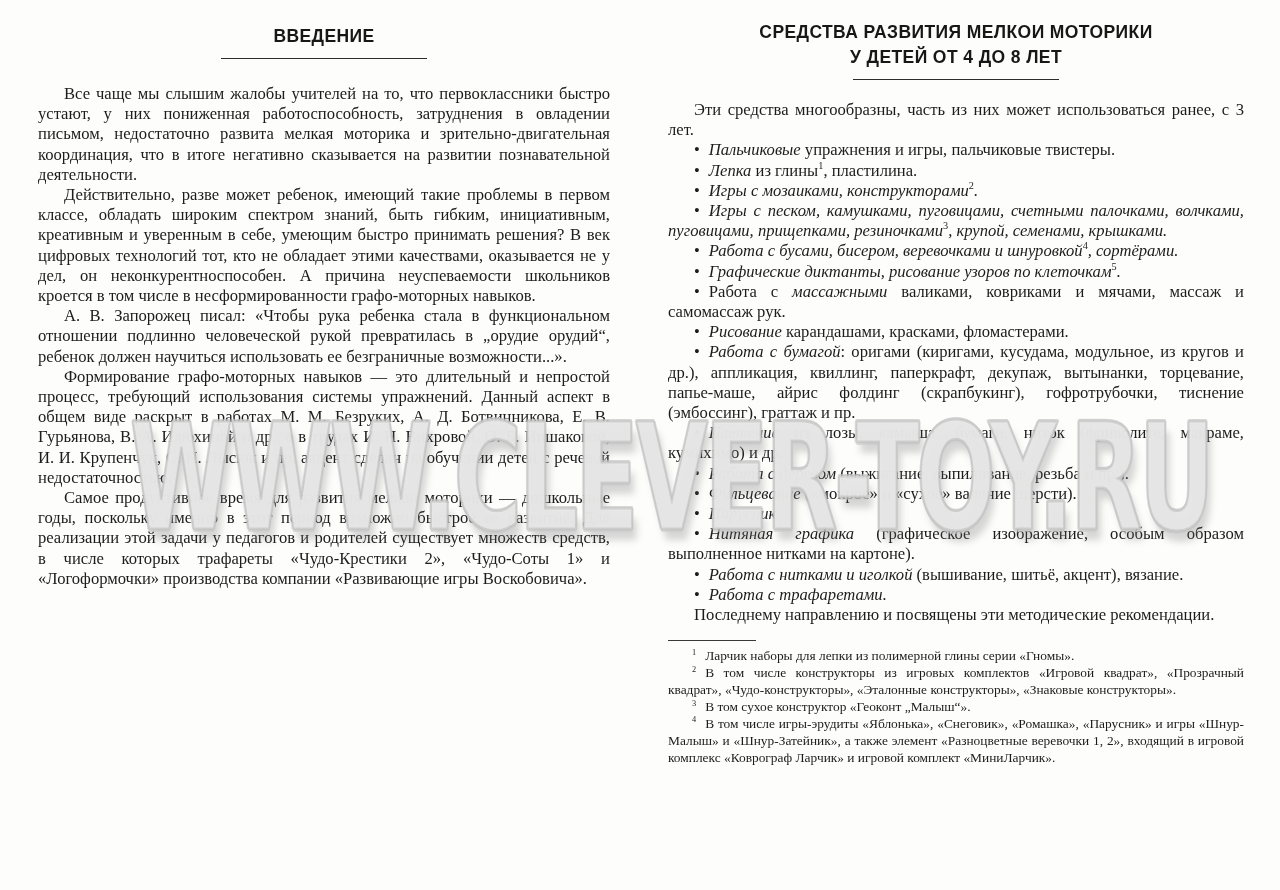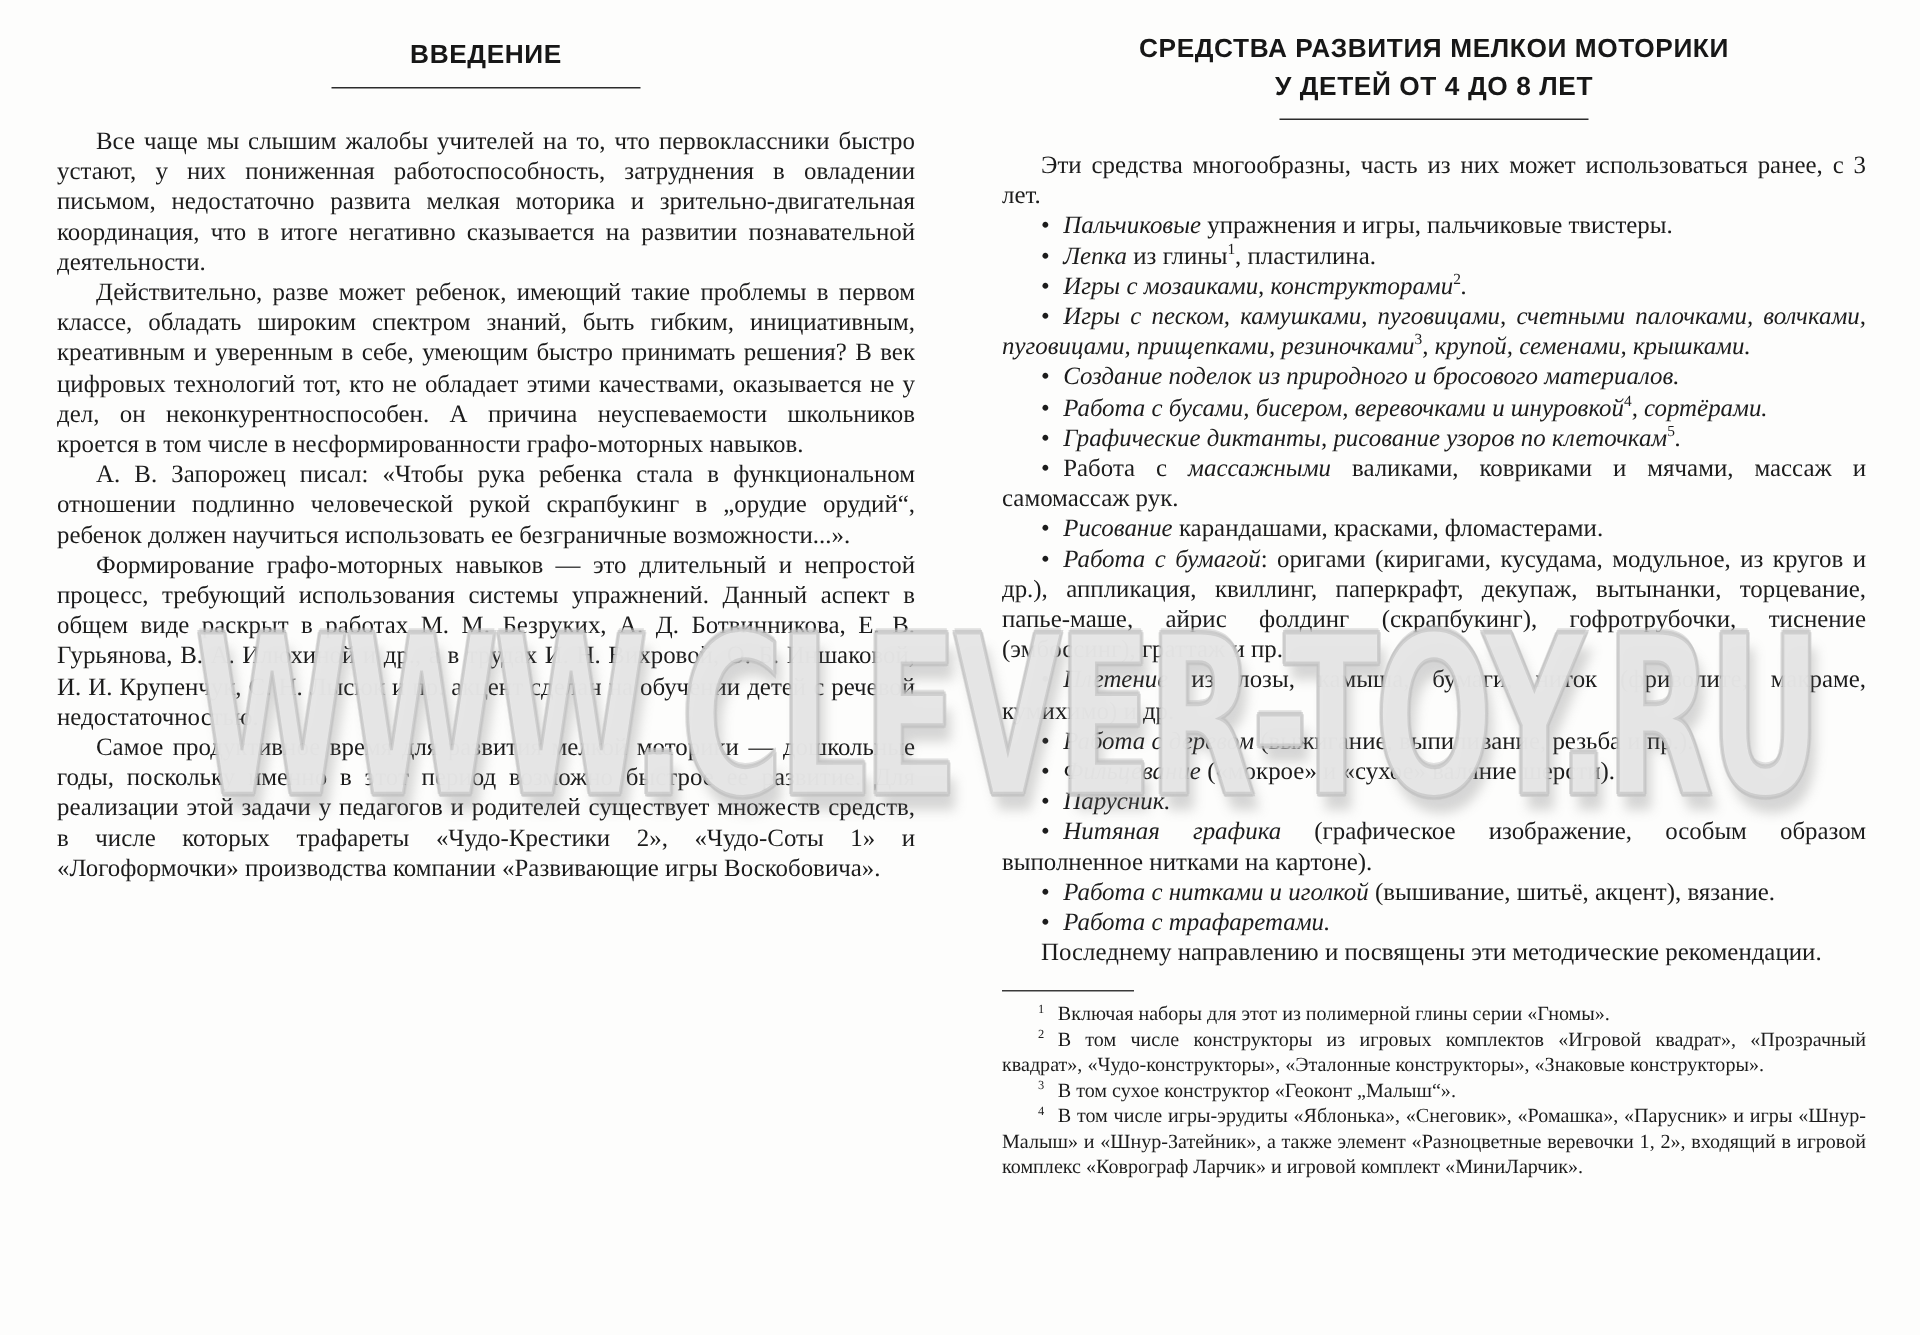--- a/index.html
+++ b/index.html
@@ -87,56 +87,55 @@
 
 <div class="spread">
 
   <section class="page page-left">
     <h1 class="page-title">ВВЕДЕНИЕ</h1>
     <div class="title-rule"></div>
     <div class="body-block">
 
     <p class="para">Все чаще мы слышим жалобы учителей на то, что первоклассники быстро устают, у них пониженная работоспособность, затруднения в овладении письмом, недостаточно развита мелкая моторика и зрительно-двигательная координация, что в итоге негативно сказывается на развитии познавательной деятельности.</p>
         <p class="para">Действительно, разве может ребенок, имеющий такие проблемы в первом классе, обладать широким спектром знаний, быть гибким, инициативным, креативным и уверенным в себе, умеющим быстро принимать решения? В век цифровых технологий тот, кто не обладает этими качествами, оказывается не у дел, он неконкурентноспособен. А причина неуспеваемости школьников кроется в том числе в несформированности графо-моторных навыков.</p>
-        <p class="para">А. В. Запорожец писал: «Чтобы рука ребенка стала в функциональном отношении подлинно человеческой рукой скрапбукинг в „орудие орудий“, ребенок должен научиться использовать ее безграничные возможности...».</p>
+        <p class="para">А. В. Запорожец писал: «Чтобы рука ребенка стала в функциональном отношении подлинно человеческой рукой превратилась в „орудие орудий“, ребенок должен научиться использовать ее безграничные возможности...».</p>
         <p class="para">Формирование графо-моторных навыков — это длительный и непростой процесс, требующий использования системы упражнений. Данный аспект в общем виде раскрыт в работах М. М. Безруких, А. Д. Ботвинникова, Е. В. Гурьянова, В. А. Илюхиной и др., а в трудах И. Н. Вихровой, О. Б. Иншаковой, И. И. Крупенчук, С. Н. Лысюк и пр. акцент сделан на обучении детей с речевой недостаточностью.</p>
         <p class="para">Самое продуктивное время для развития мелкой моторики — дошкольные годы, поскольку именно в этот период возможно быстрое ее развитие. Для реализации этой задачи у педагогов и родителей существует множеств средств, в числе которых трафареты «Чудо-Крестики 2», «Чудо-Соты 1» и «Логоформочки» производства компании «Развивающие игры Воскобовича».</p>
       </div>
   </section>
 
   <section class="page page-right">
     <h1 class="page-title"><span>СРЕДСТВА РАЗВИТИЯ МЕЛКОИ МОТОРИКИ</span><br><span>У ДЕТЕЙ ОТ 4 ДО 8 ЛЕТ</span></h1>
     <div class="title-rule"></div>
     <div class="body-block">
       <p class="para">Эти средства многообразны, часть из них может использоваться ранее, с 3 лет.</p>
       <div>
 
       <p class="para"><span class="blt">•</span><span class="it">Пальчиковые</span><span> упражнения и игры, пальчиковые твистеры.</span></p>
           <p class="para"><span class="blt">•</span><span class="it">Лепка</span><span> из глины</span><sup>1</sup><span>, пластилина.</span></p>
           <p class="para"><span class="blt">•</span><span class="it">Игры с мозаиками, конструкторами</span><sup>2</sup><span class="it">.</span></p>
           <p class="para"><span class="blt">•</span><span class="it">Игры с песком, камушками, пуговицами, счетными палочками, волчками, пуговицами, прищепками, резиночками</span><sup>3</sup><span class="it">, крупой, семенами, крышками.</span></p>
-          <p class="para"><span class="blt">•</span><span class="it">Создание поделок из природного и бросового материалов.</span></p>
           <p class="para"><span class="blt">•</span><span class="it">Работа с бусами, бисером, веревочками и шнуровкой</span><sup>4</sup><span class="it">, сортёрами.</span></p>
           <p class="para"><span class="blt">•</span><span class="it">Графические диктанты, рисование узоров по клеточкам</span><sup>5</sup><span class="it">.</span></p>
           <p class="para"><span class="blt">•</span><span>Работа с </span><span class="it">массажными</span><span> валиками, ковриками и мячами, массаж и самомассаж рук.</span></p>
           <p class="para"><span class="blt">•</span><span class="it">Рисование</span><span> карандашами, красками, фломастерами.</span></p>
           <p class="para"><span class="blt">•</span><span class="it">Работа с бумагой</span><span>: оригами (киригами, кусудама, модульное, из кругов и др.), аппликация, квиллинг, паперкрафт, декупаж, вытынанки, торцевание, папье-маше, айрис фолдинг (скрапбукинг), гофротрубочки, тиснение (эмбоссинг), граттаж и пр.</span></p>
           <p class="para"><span class="blt">•</span><span class="it">Плетение</span><span> из лозы, камыша, бумаги, ниток (фриволите, макраме, кумихимо) и др.</span></p>
           <p class="para"><span class="blt">•</span><span class="it">Работа с деревом</span><span> (выжигание, выпиливание, резьба и пр.).</span></p>
           <p class="para"><span class="blt">•</span><span class="it">Фильцевание</span><span> («мокрое» и «сухое» валяние шерсти).</span></p>
           <p class="para"><span class="blt">•</span><span class="it">Парусник.</span></p>
           <p class="para"><span class="blt">•</span><span class="it">Нитяная графика</span><span> (графическое изображение, особым образом выполненное нитками на картоне).</span></p>
           <p class="para"><span class="blt">•</span><span class="it">Работа с нитками и иголкой</span><span> (вышивание, шитьё, акцент), вязание.</span></p>
           <p class="para"><span class="blt">•</span><span class="it">Работа с трафаретами.</span></p>
         </div>
       <p class="para">Последнему направлению и посвящены эти методические рекомендации.</p>
       <div class="fn-sep"></div>
       <div>
 
-      <p class="fn"><sup>1</sup><span>Включая наборы для этот из полимерной глины серии «Гномы».</span></p>
+      <p class="fn"><sup>1</sup><span>Ларчик наборы для лепки из полимерной глины серии «Гномы».</span></p>
           <p class="fn"><sup>2</sup><span>В том числе конструкторы из игровых комплектов «Игровой квадрат», «Прозрачный квадрат», «Чудо-конструкторы», «Эталонные конструкторы», «Знаковые конструкторы».</span></p>
           <p class="fn"><sup>3</sup><span>В том сухое конструктор «Геоконт „Малыш“».</span></p>
           <p class="fn"><sup>4</sup><span>В том числе игры-эрудиты «Яблонька», «Снеговик», «Ромашка», «Парусник» и игры «Шнур-Малыш» и «Шнур-Затейник», а также элемент «Разноцветные веревочки 1, 2», входящий в игровой комплекс «Коврограф Ларчик» и игровой комплект «МиниЛарчик».</span></p>
         </div>
     </div>
   </section>
 
 </div>
 
 <div class="watermark">WWW.CLEVER-TOY.RU</div>

